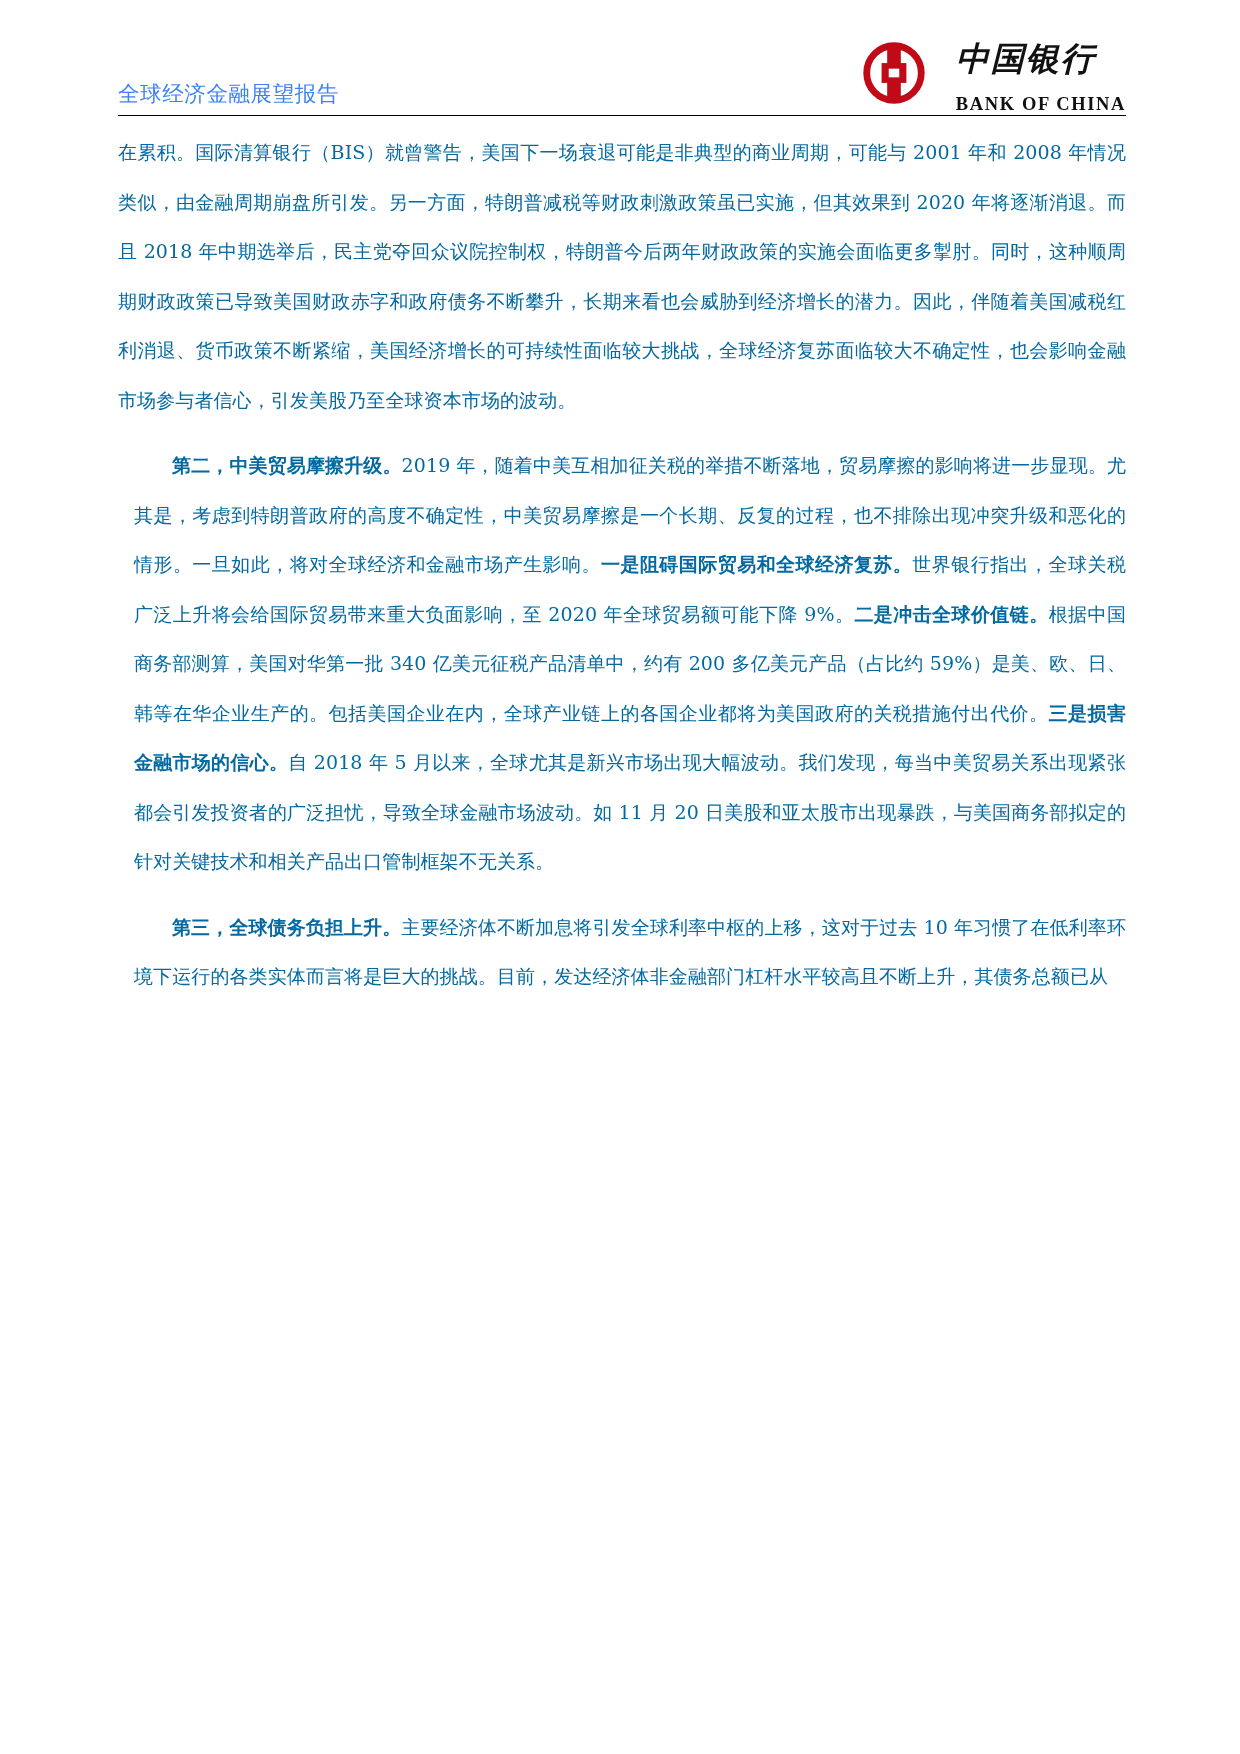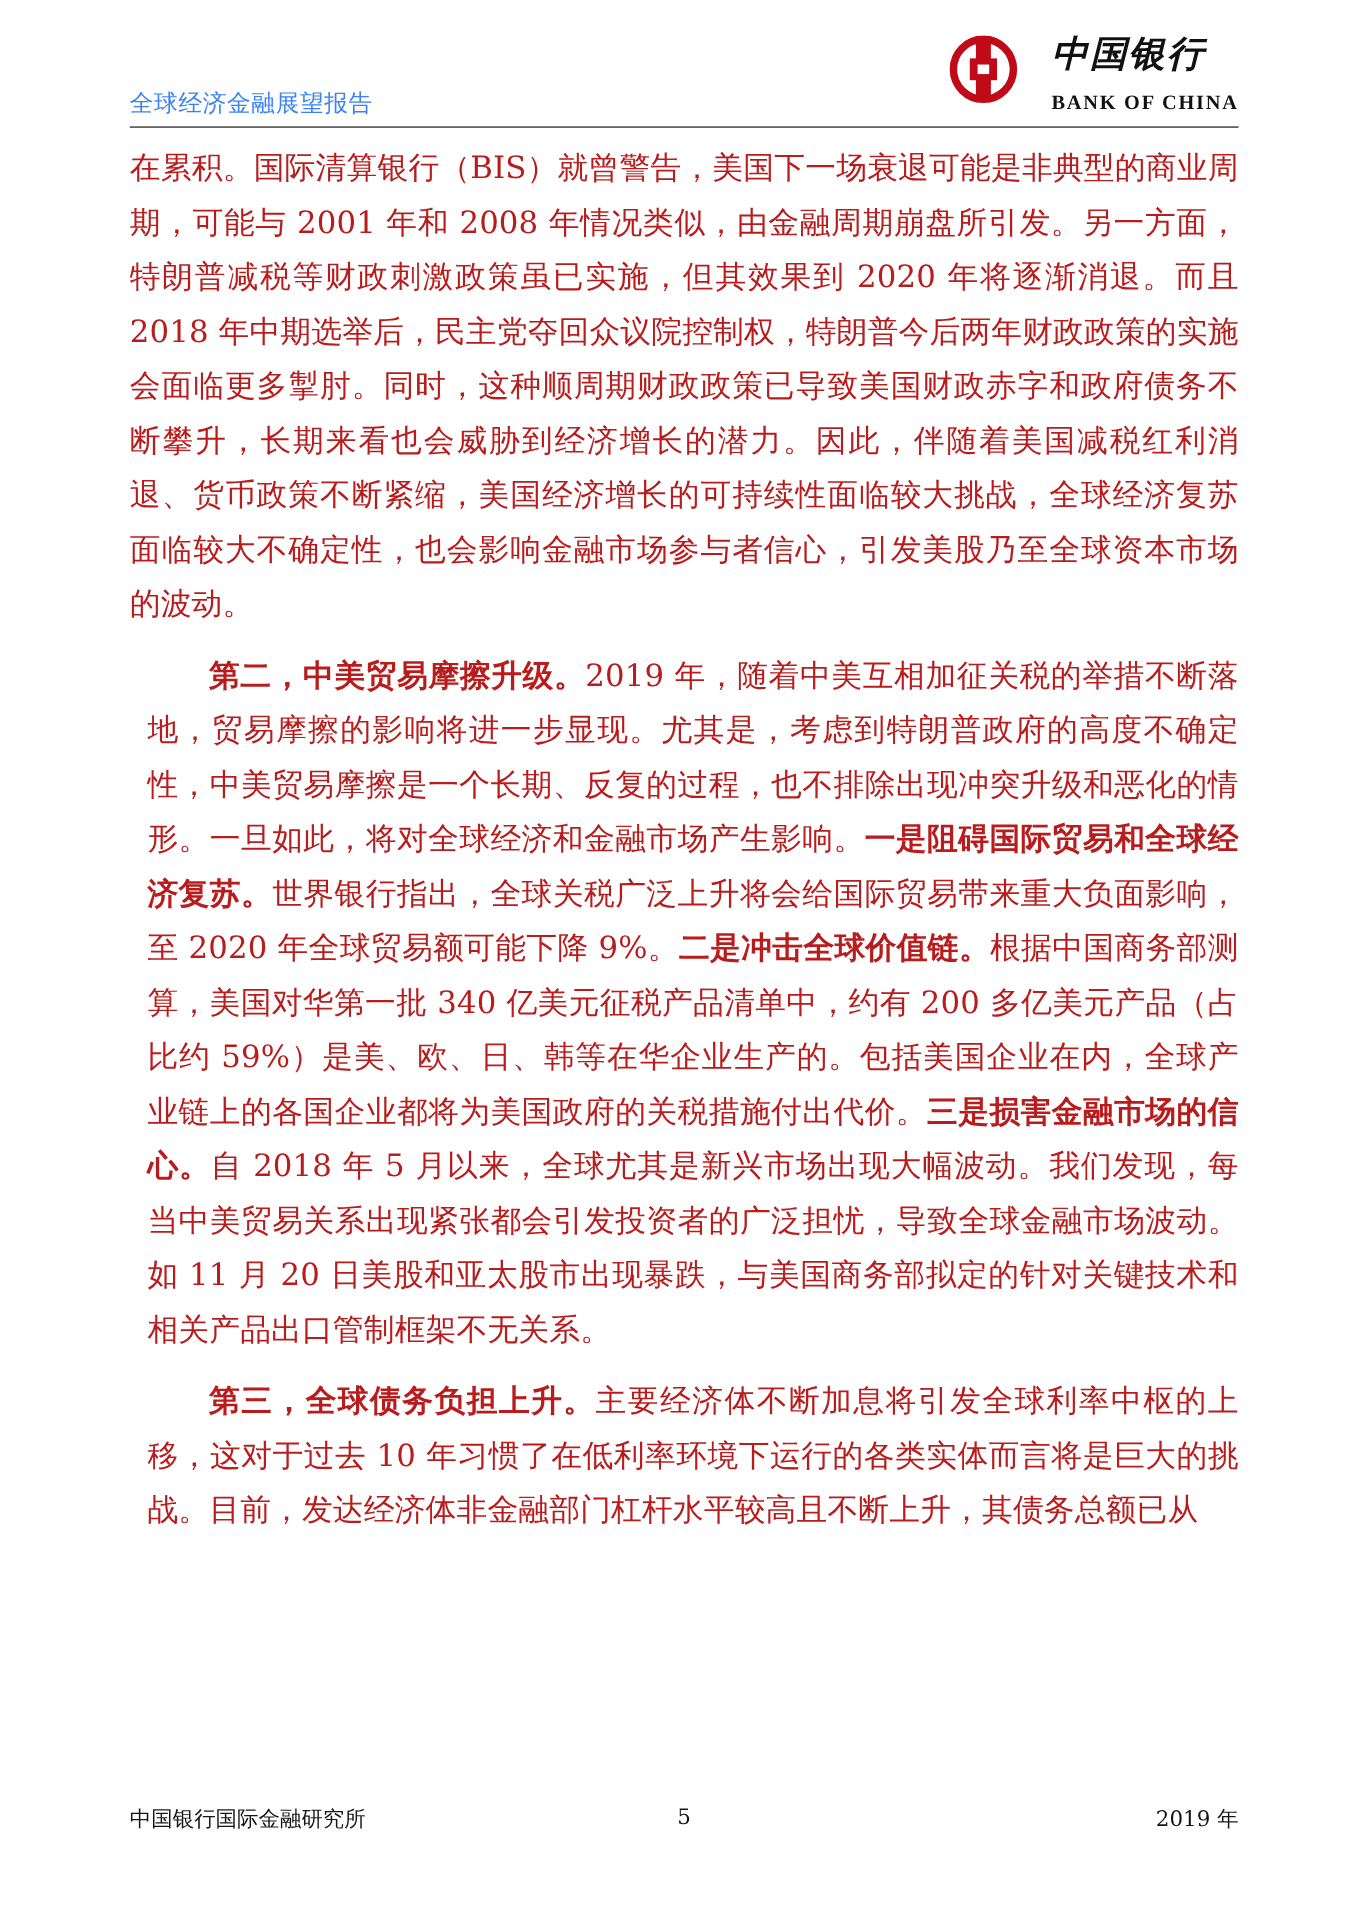--- a/index.html
+++ b/index.html
@@ -48,21 +48,21 @@
     right: 0;
     bottom: 0;
     height: 1px;
     background: #000;
   }
 
   
   .logo {
     position: absolute;
     right: 0;
-    top: 4px;
+    top: 14px;
     height: 78px;
     display: flex;
     align-items: flex-start;
     gap: 31px;
   }
   .logo-mark {
     width: 62px;
     height: 62px;
     flex: 0 0 auto;
     margin-top: 2px;
@@ -97,25 +97,25 @@
   
   .content {
     position: absolute;
     left: 118px;
     top: 128px;
     width: 1008px;
   }
   p.para {
     margin: 0 0 0 0;
     font-family: "DejaVu Serif", "Liberation Serif", serif;
-    font-size: 28px;
+    font-size: 19px;
     line-height: 49.5px;
     text-align: justify;
     text-justify: inter-ideograph;
-    color: #b91c1c;
+    color: #0369a1;
     letter-spacing: 0.1px;
   }
   p.para + p.para {
     margin-top: 16px;
     margin-left: 16px;
   }
   p.indent {
     text-indent: 2em;
   }
   .b {
@@ -176,19 +176,14 @@
 
     <div class="header-rule"></div>
   </div>
 
   <div class="content" id="content-root">
       <p class="para"><span>在累积。国际清算银行（BIS）就曾警告，美国下一场衰退可能是非典型的商业周期，可能与 2001 年和 2008 年情况类似，由金融周期崩盘所引发。另一方面，特朗普减税等财政刺激政策虽已实施，但其效果到 2020 年将逐渐消退。而且 2018 年中期选举后，民主党夺回众议院控制权，特朗普今后两年财政政策的实施会面临更多掣肘。同时，这种顺周期财政政策已导致美国财政赤字和政府债务不断攀升，长期来看也会威胁到经济增长的潜力。因此，伴随着美国减税红利消退、货币政策不断紧缩，美国经济增长的可持续性面临较大挑战，全球经济复苏面临较大不确定性，也会影响金融市场参与者信心，引发美股乃至全球资本市场的波动。</span></p>
       <p class="para indent"><span class="b">第二，中美贸易摩擦升级。</span><span>2019 年，随着中美互相加征关税的举措不断落地，贸易摩擦的影响将进一步显现。尤其是，考虑到特朗普政府的高度不确定性，中美贸易摩擦是一个长期、反复的过程，也不排除出现冲突升级和恶化的情形。一旦如此，将对全球经济和金融市场产生影响。</span><span class="b">一是阻碍国际贸易和全球经济复苏。</span><span>世界银行指出，全球关税广泛上升将会给国际贸易带来重大负面影响，至 2020 年全球贸易额可能下降 9%。</span><span class="b">二是冲击全球价值链。</span><span>根据中国商务部测算，美国对华第一批 340 亿美元征税产品清单中，约有 200 多亿美元产品（占比约 59%）是美、欧、日、韩等在华企业生产的。包括美国企业在内，全球产业链上的各国企业都将为美国政府的关税措施付出代价。</span><span class="b">三是损害金融市场的信心。</span><span>自 2018 年 5 月以来，全球尤其是新兴市场出现大幅波动。我们发现，每当中美贸易关系出现紧张都会引发投资者的广泛担忧，导致全球金融市场波动。如 11 月 20 日美股和亚太股市出现暴跌，与美国商务部拟定的针对关键技术和相关产品出口管制框架不无关系。</span></p>
       <p class="para indent"><span class="b">第三，全球债务负担上升。</span><span>主要经济体不断加息将引发全球利率中枢的上移，这对于过去 10 年习惯了在低利率环境下运行的各类实体而言将是巨大的挑战。目前，发达经济体非金融部门杠杆水平较高且不断上升，其债务总额已从</span></p>
     </div>
 
-  <div class="footer">
-    <div class="footer-left">中国银行国际金融研究所</div>
-    <div class="footer-center">5</div>
-    <div class="footer-right">2019 年</div>
-  </div>
 
 </div>
 
 </body></html>

